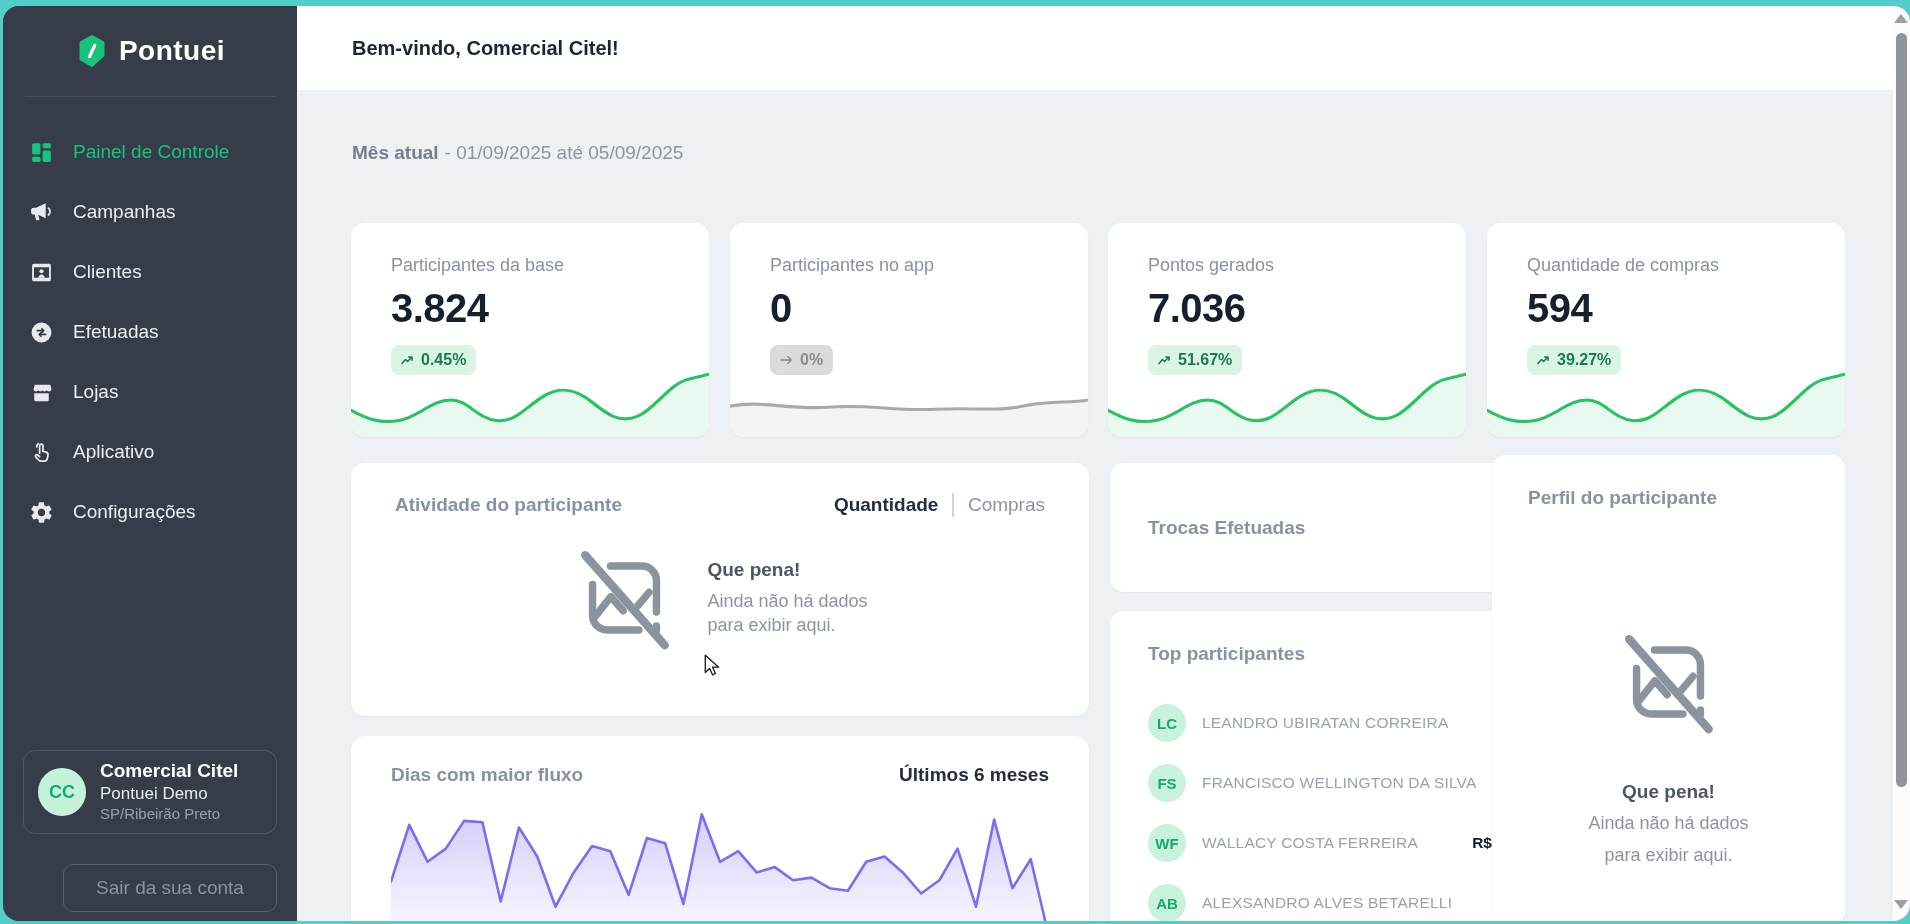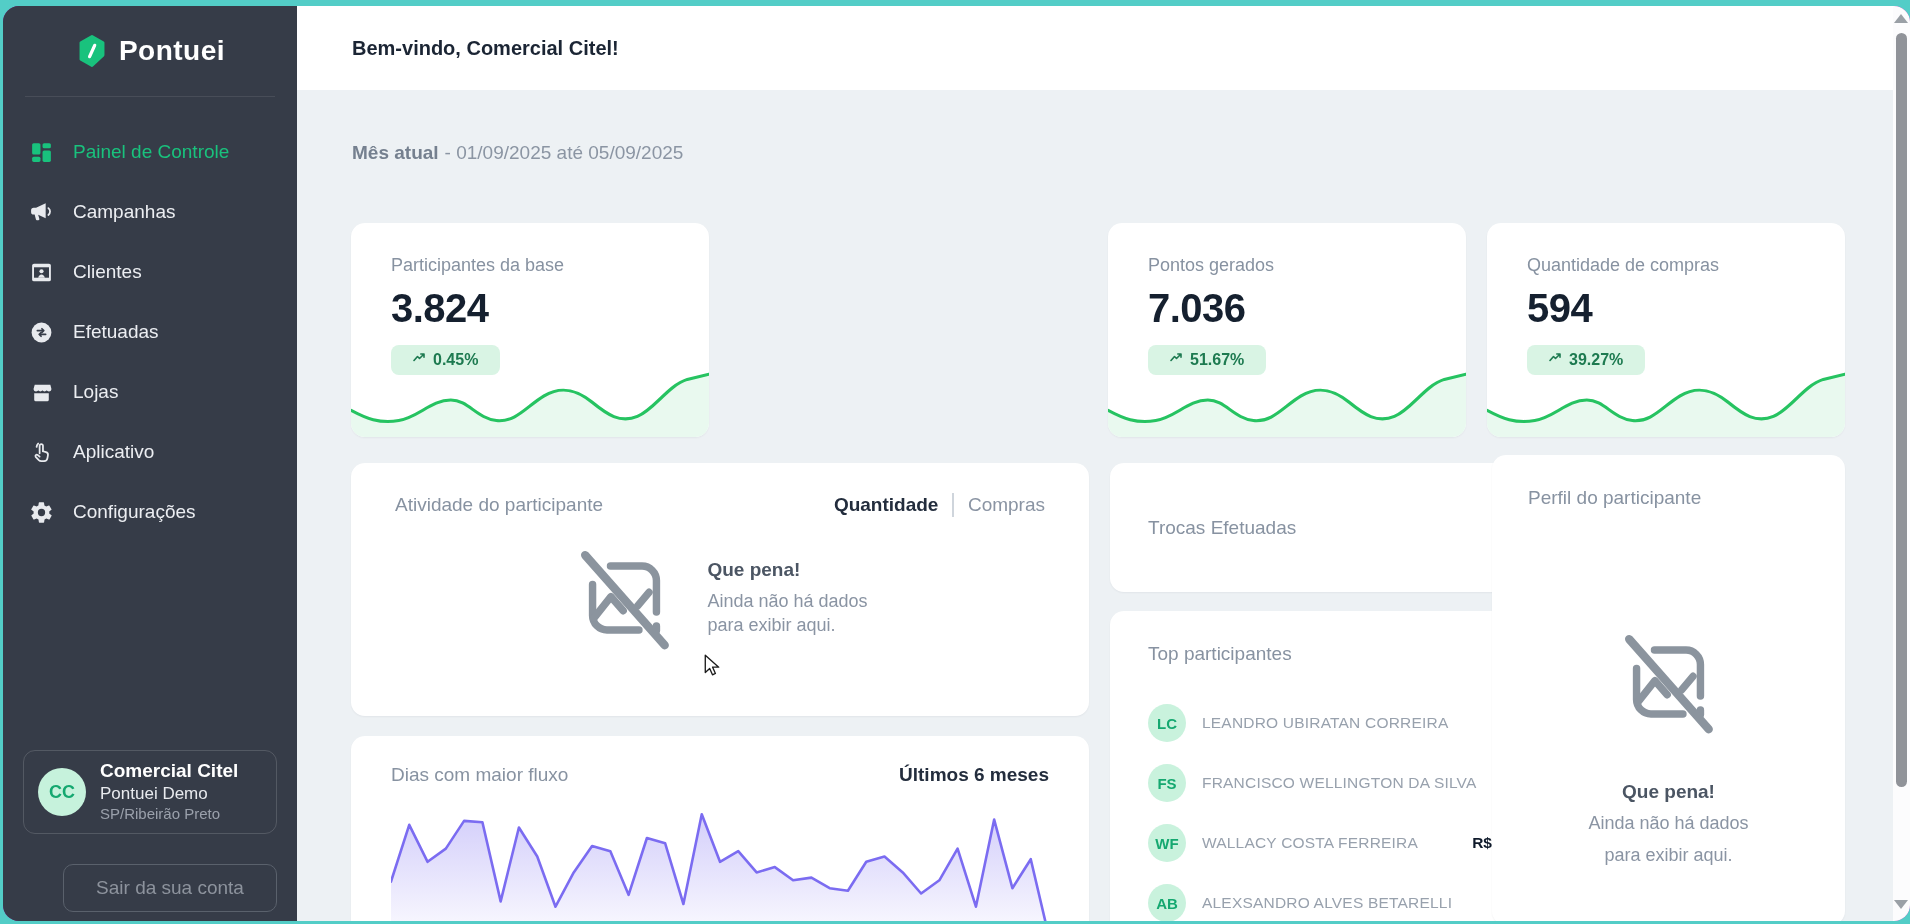--- a/index.html
+++ b/index.html
@@ -44,30 +44,30 @@
   .period b { color:#75808f; font-weight:bold; }
   .period span { margin-left:6px; }
 
   .card { position:absolute; background:#fff; border-radius:14px;
           box-shadow:0 1px 2px rgba(16,24,40,.05); }
 
   
   .stat { top:217px; width:358px; height:214px; overflow:hidden; padding:32px 40px; }
   .stat .t { font-size:18px; color:#8792a1; }
   .stat .v { font-size:40px; font-weight:bold; color:#15202f; letter-spacing:-.5px; margin-top:10px; }
-  .badge { display:inline-flex; gap:7px; margin-top:14px;
-           border-radius:8px; padding:6px 22px; font-size:16px; font-weight:bold; }
+  .badge { display:inline-flex; align-items:center; gap:7px; margin-top:14px;
+           border-radius:8px; padding:6px 10px; font-size:16px; font-weight:bold; }
   .badge.up   { background:#d9f4e4; color:#1d7a50; }
   .badge.flat { background:#dbdbdb; color:#8b8b8b; }
   .spark { position:absolute; left:0; right:0; bottom:0; height:72px; }
   .spark svg { width:100%; height:100%; display:block; }
 
   
   .activity { left:54px; top:457px; width:738px; height:253px; padding:30px 44px; }
-  .card-title { font-size:19px; color:#8792a1; }
+  .card-title { font-size:19px; color:#8792a1;font-weight:bold; }
   .act-head { display:flex; align-items:center; }
   .tabs { margin-left:auto; display:flex; align-items:center; gap:14px; }
   .tab { font-size:19px; color:#8a94a3; cursor:pointer; }
   .tab.on { color:#232d3d; font-weight:bold; }
   .tab-sep { width:1.5px; height:24px; background:#cfd5dc; }
   .empty { display:flex; align-items:center; justify-content:center; gap:30px; margin-top:26px; }
   .empty-txt .et { font-size:19px; font-weight:bold; color:#4b5563; margin-bottom:8px; }
   .empty-txt .el { font-size:18px; color:#8a94a3; line-height:1.35; }
 
   
@@ -225,20 +225,36 @@
         <span>0.45%</span>
       </span>
       <div class="spark">
         <svg viewBox="0 0 330 70" preserveAspectRatio="none">
           <path d="M0 44 C14 52 26 57 44 54 C62 51 74 34 92 34 C108 34 116 52 134 54 C152 56 162 40 178 30 C194 20 208 24 222 36 C236 48 248 57 264 50 C280 43 292 20 310 14 L330 9 L330 70 L0 70 Z" fill="#e9f9ef"></path>
           <path d="M0 44 C14 52 26 57 44 54 C62 51 74 34 92 34 C108 34 116 52 134 54 C152 56 162 40 178 30 C194 20 208 24 222 36 C236 48 248 57 264 50 C280 43 292 20 310 14 L330 9" stroke="#26c361" stroke-width="3" fill="none" stroke-linecap="round"></path>
         </svg>
       </div>
     </div>
 
+    <div class="card stat" style="left:433px">
+      <div class="t">Participantes no app</div>
+      <div class="v">0</div>
+      <span class="badge flat">
+        <svg width="13" height="12" viewBox="0 0 13 12">
+            <path d="M1 6h10M8 2.8L11.2 6 8 9.2" stroke="#8b8b8b" stroke-width="1.6" fill="none" stroke-linecap="round" stroke-linejoin="round"></path>
+          </svg>
+        <span>0%</span>
+      </span>
+      <div class="spark">
+        <svg viewBox="0 0 330 70" preserveAspectRatio="none">
+          <path d="M0 40 C30 34 55 44 90 41 C130 38 150 45 190 43 C230 41 245 46 275 39 C295 35 315 37 330 34 L330 70 L0 70 Z" fill="#f4f4f4"></path>
+          <path d="M0 40 C30 34 55 44 90 41 C130 38 150 45 190 43 C230 41 245 46 275 39 C295 35 315 37 330 34" stroke="#a9a9a9" stroke-width="3" fill="none" stroke-linecap="round"></path>
+        </svg>
+      </div>
+    </div>
 
     <div class="card stat" style="left:811px">
       <div class="t">Pontos gerados</div>
       <div class="v">7.036</div>
       <span class="badge up">
         <svg width="13" height="12" viewBox="0 0 13 12">
             <path d="M1 9.5l3.5-4 2 2L11 3m-3.2 0H11v3.2" stroke="#1d7a50" stroke-width="1.6" fill="none" stroke-linecap="round" stroke-linejoin="round"></path>
           </svg>
         <span>51.67%</span>
       </span>

